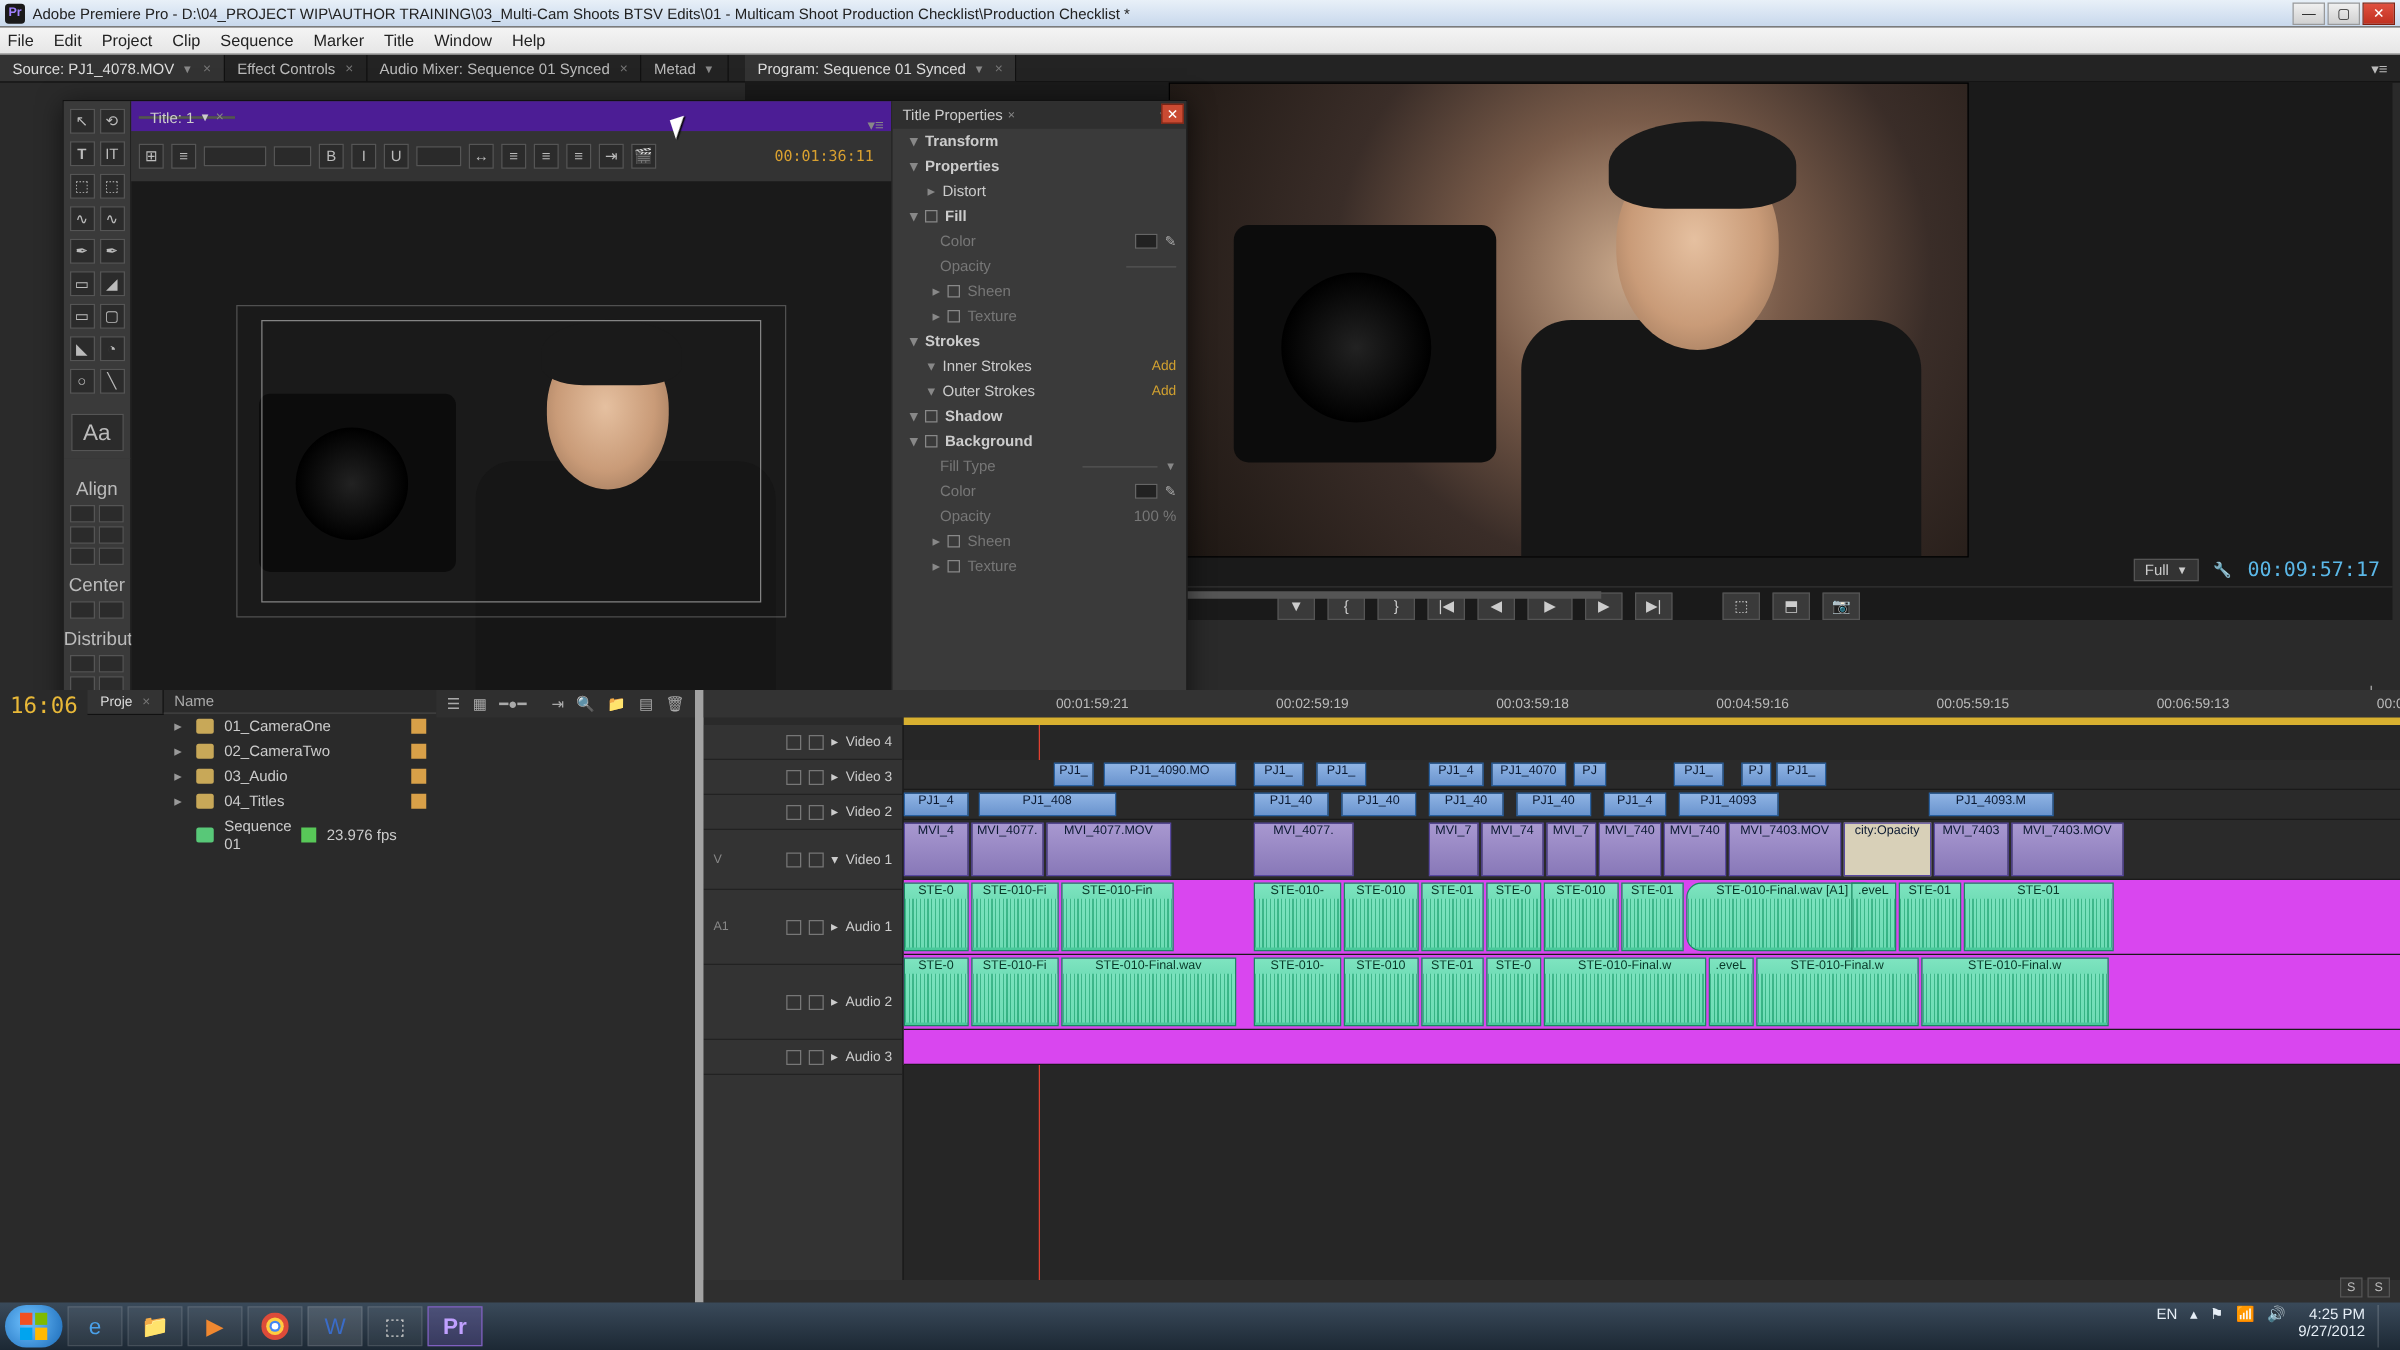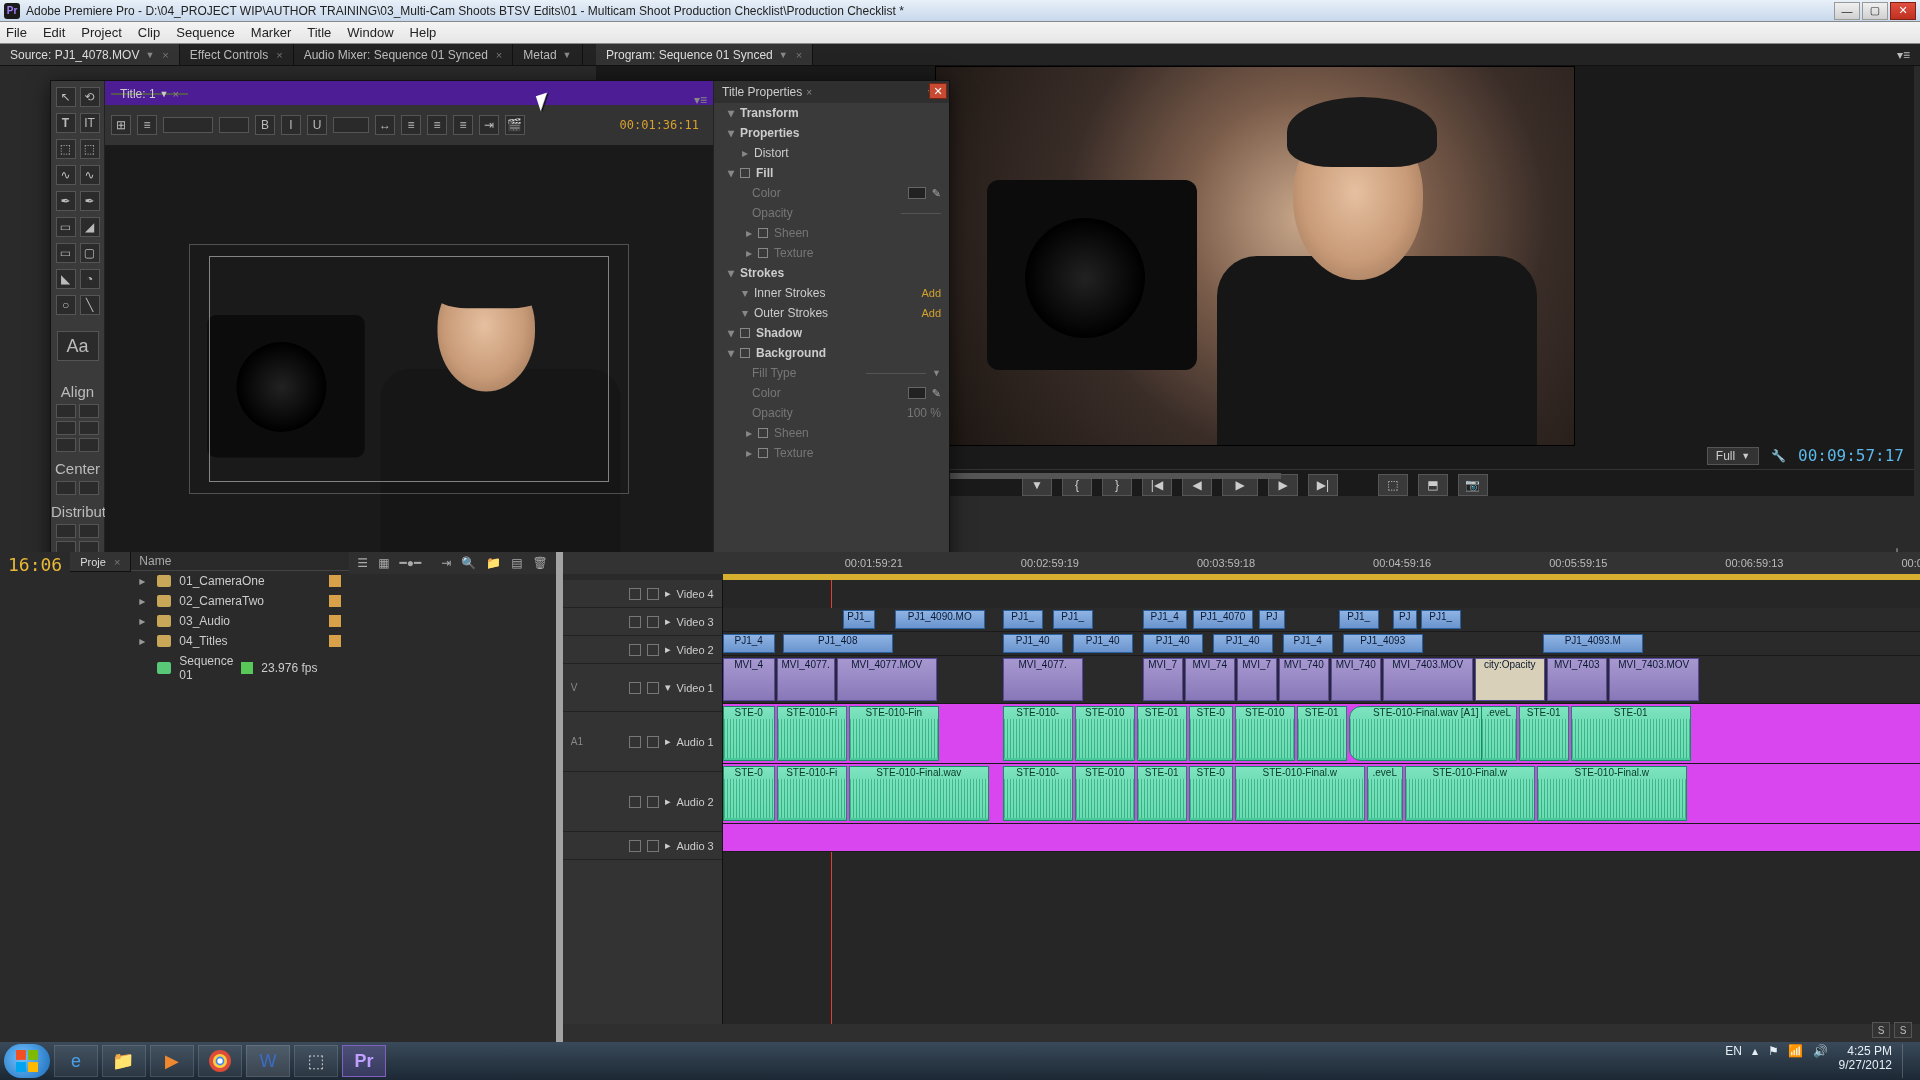--- a/index.html
+++ b/index.html
@@ -596,21 +596,21 @@
               <span class="eye"></span>
               <span>▸</span>
               <span>Audio 3</span>
             </div>
         </div>
         <div class="tl-tracks">
           <div class="playhead" style="left:108px;"></div>
 
           <div class="track v" style="top:28px;height:24px;">
             <div class="clip" style="left:120px;width:32px;">PJ1_</div>
-            <div class="clip" style="left:172px;width:90px;">PJ1_4090.MO</div>
+            <div class="clip" style="left:160px;width:106px;">PJ1_4090.MO</div>
             <div class="clip" style="left:280px;width:40px;">PJ1_</div>
             <div class="clip" style="left:330px;width:40px;">PJ1_</div>
             <div class="clip" style="left:420px;width:44px;">PJ1_4</div>
             <div class="clip" style="left:470px;width:60px;">PJ1_4070</div>
             <div class="clip" style="left:536px;width:26px;">PJ</div>
             <div class="clip" style="left:616px;width:40px;">PJ1_</div>
             <div class="clip" style="left:670px;width:24px;">PJ</div>
             <div class="clip" style="left:698px;width:40px;">PJ1_</div>
           </div>
 

